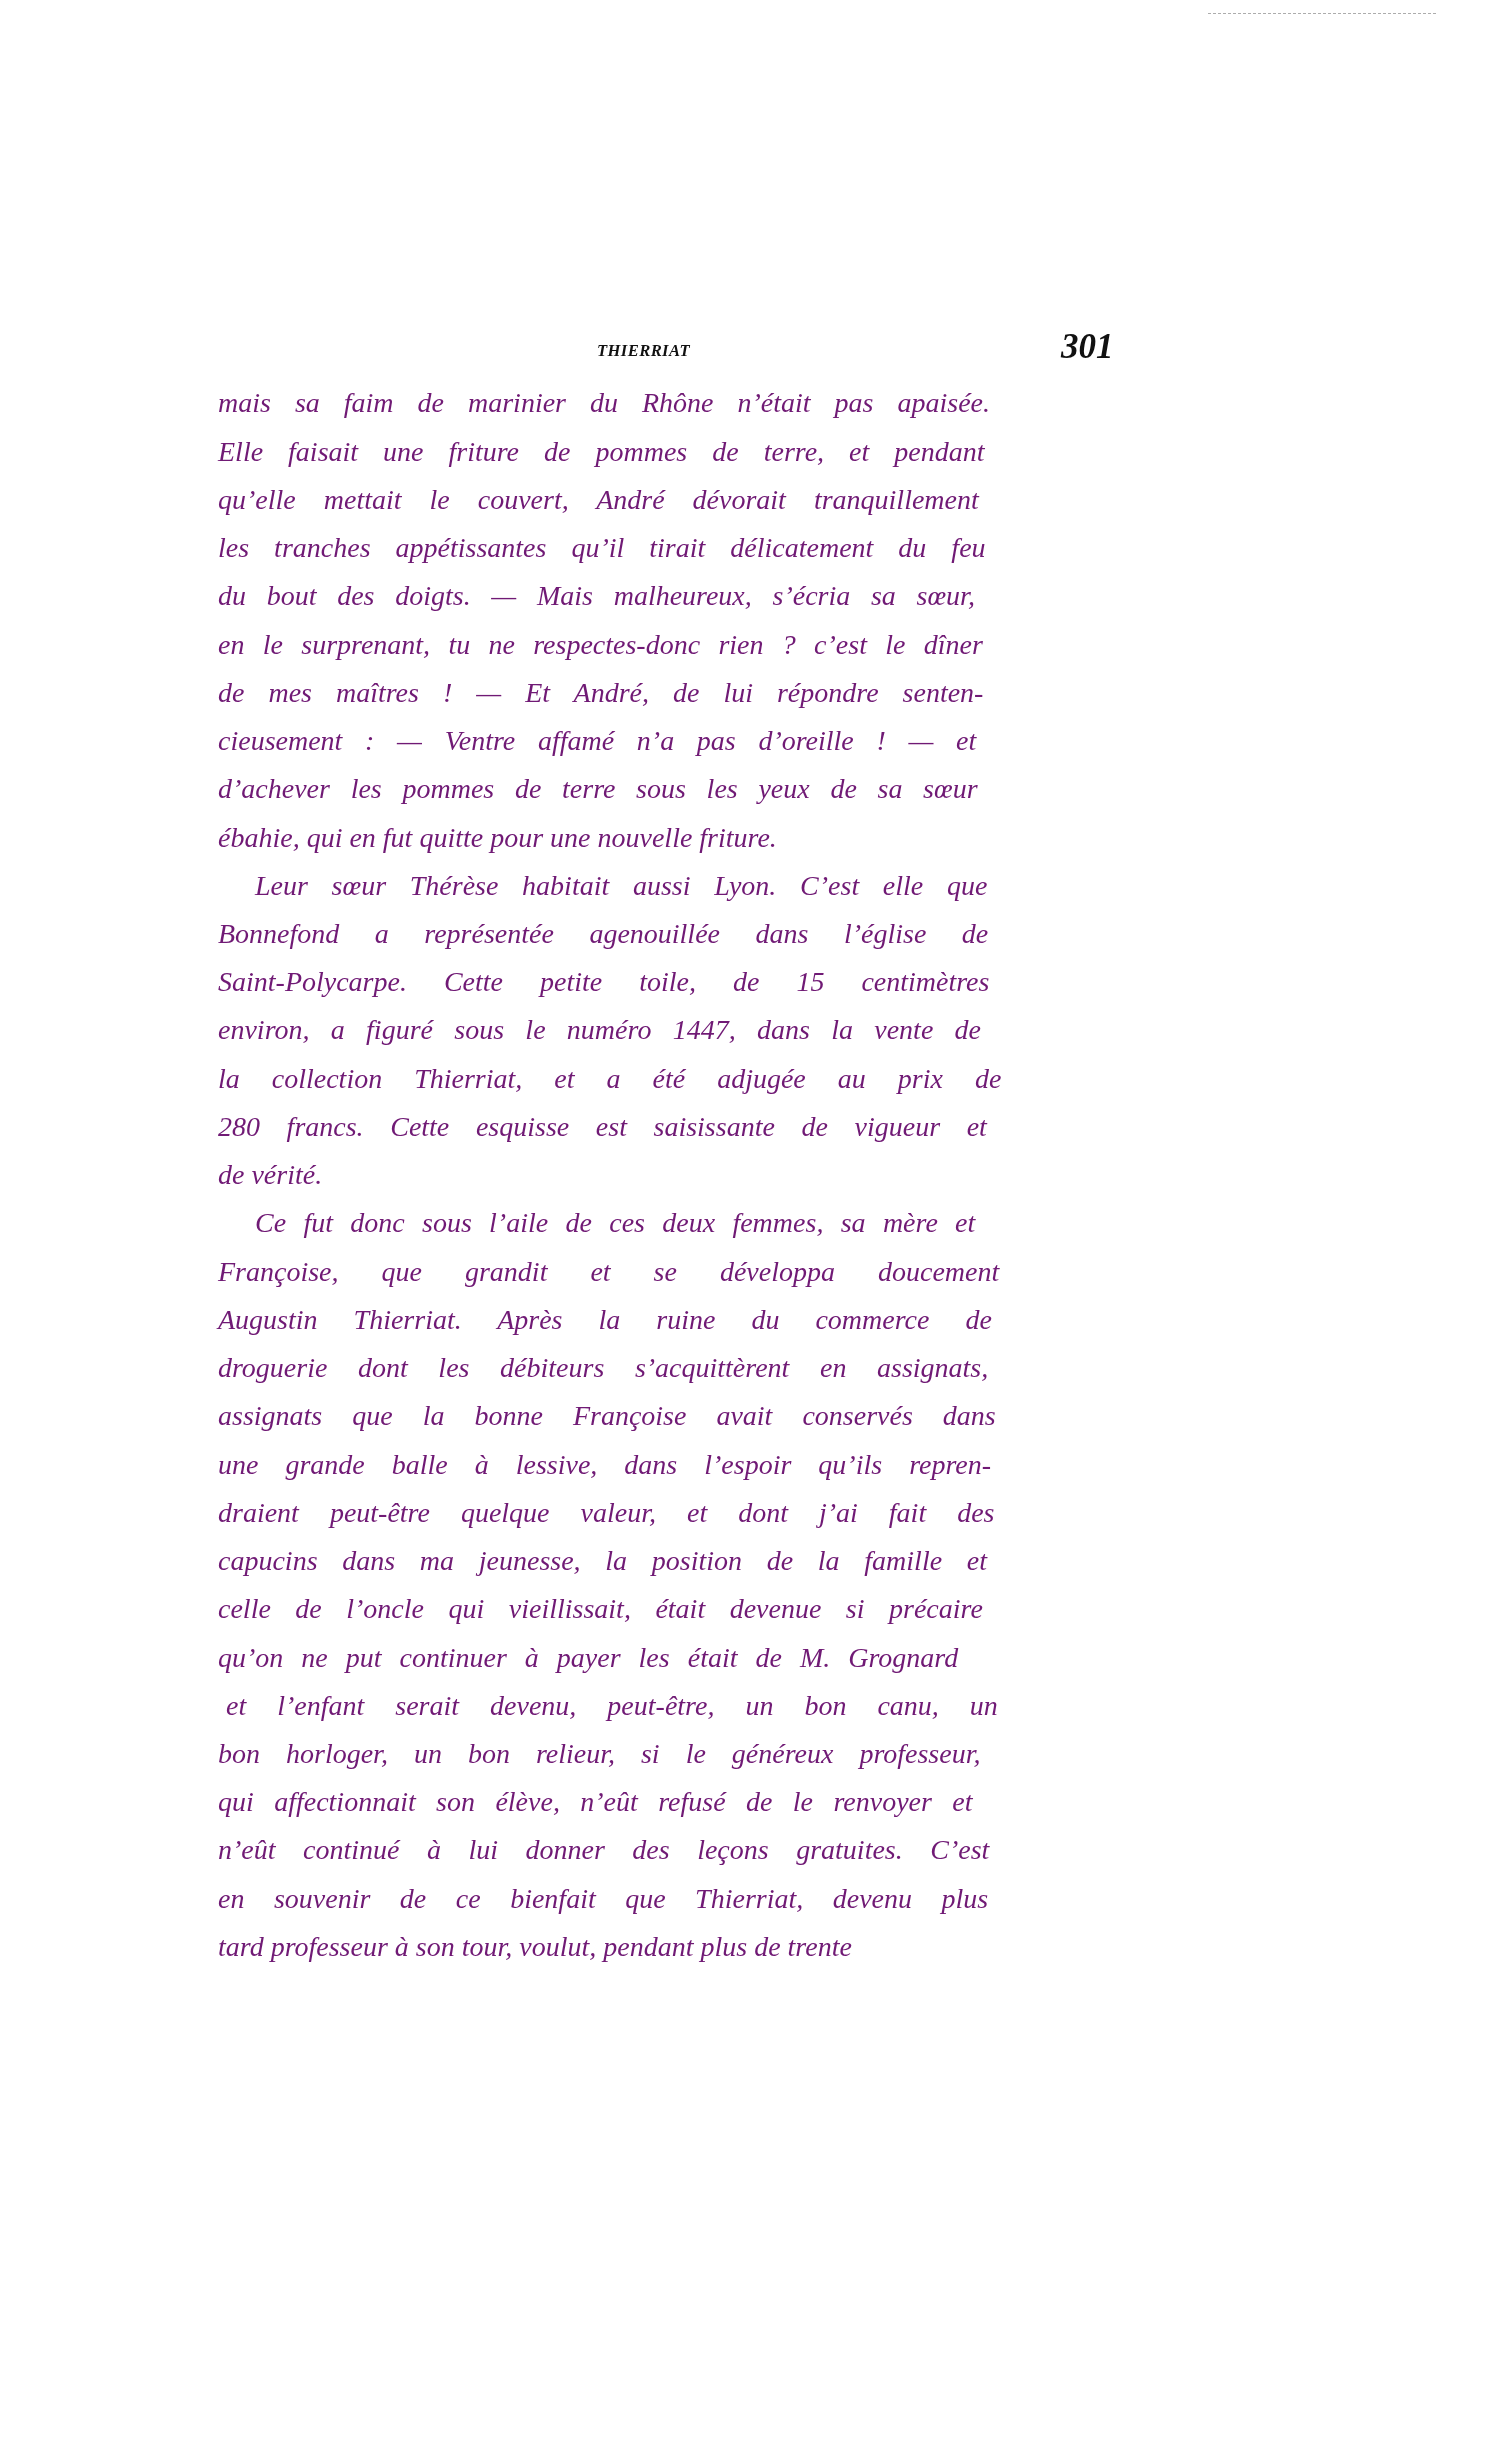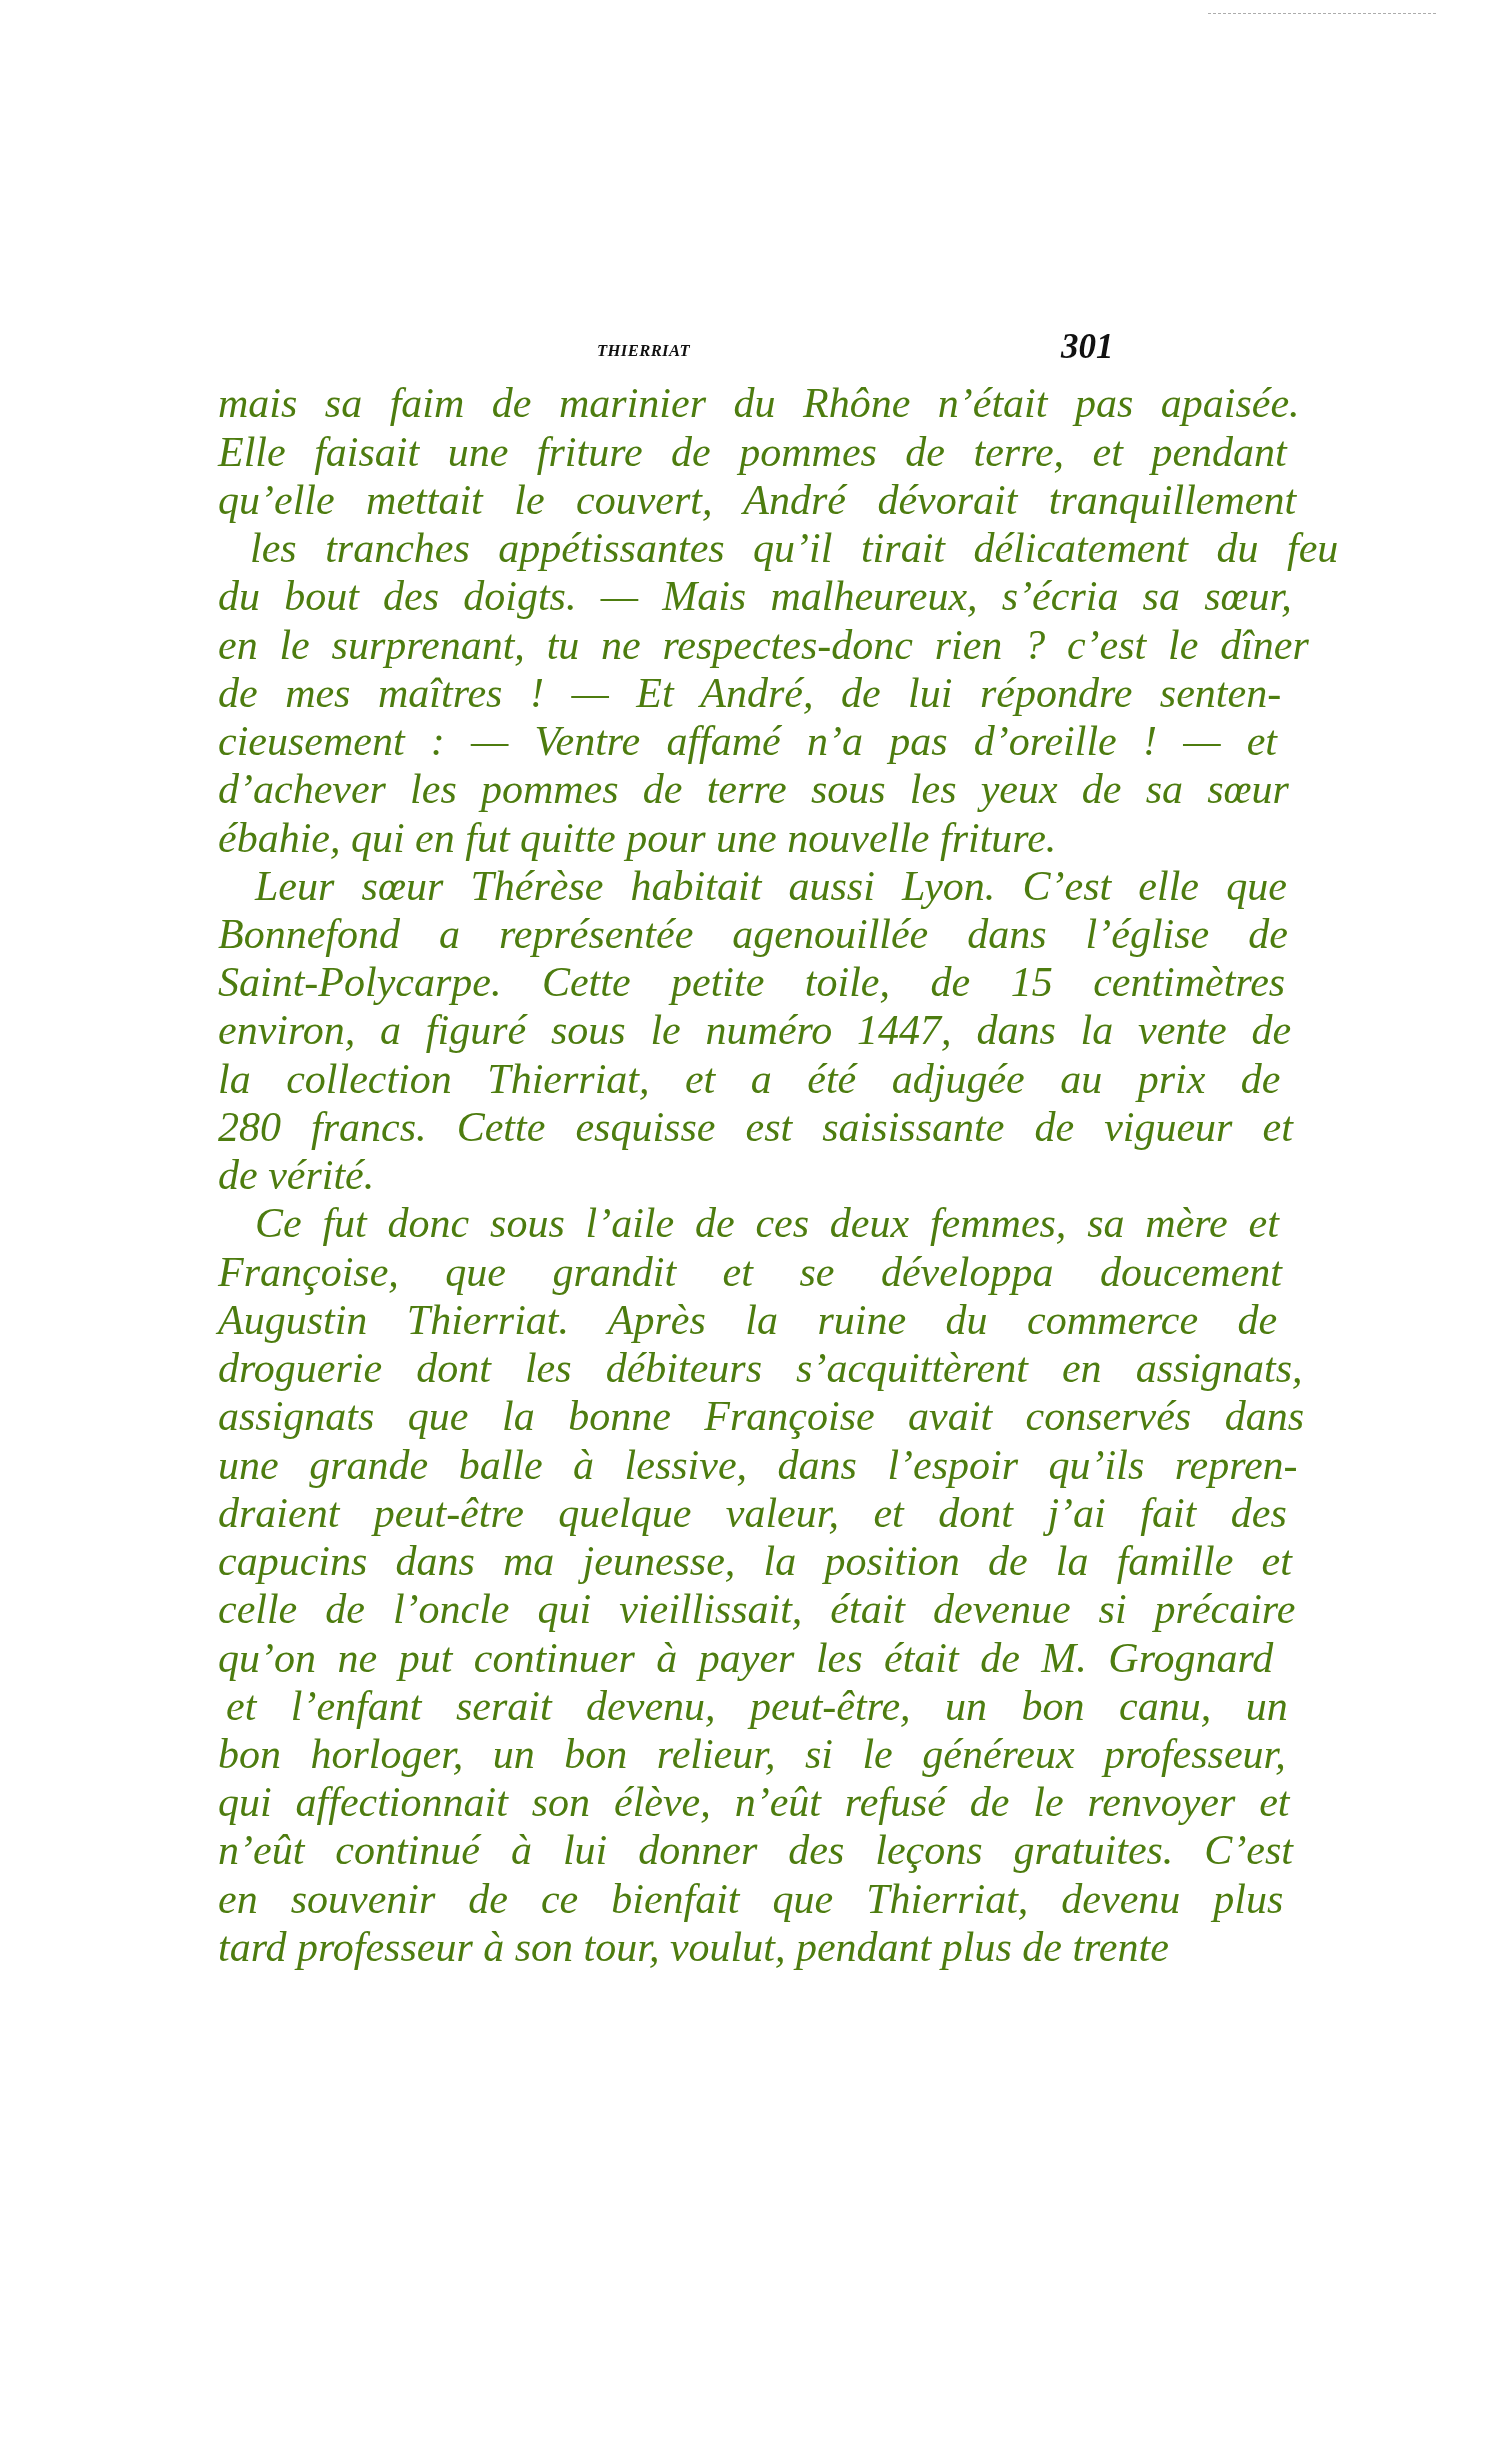--- a/index.html
+++ b/index.html
@@ -7,38 +7,38 @@
   .page { position: absolute; left: 0; top: 10px; width: 1466px; height: 2462px; background: #ffffff; font-style: italic; }
   .scan-mark { position: absolute; left: 1208px; top: 2.5px; width: 228px; height: 0; border-top: 1.7px dashed #6a6a6a; opacity: 0.55; }
   .running-head { position: absolute; left: 597px; top: 328px; width: 141px; height: 25px;
     font-family: "Liberation Serif", serif; font-weight: bold; font-size: 16.6px; letter-spacing: 0.4px;
     color: #111; line-height: 25px; white-space: nowrap; transform-origin: left center; }
   .page-number { position: absolute; left: 1061px; top: 318px; width: 51px; height: 37px;
     font-family: "Liberation Serif", serif; font-weight: bold; font-size: 35px; color: #111;
     line-height: 37px; text-align: right; white-space: nowrap; }
   .body-text { position: absolute; left: 218px; top: 0; width: 895px; }
   .line { position: absolute; left: 0; width: 895px; height: 48px; line-height: 48px;
-    font-family: "Liberation Serif", serif; font-size: 42px; color: #4d7c0f;
+    font-family: "Liberation Serif", serif; font-size: 28px; color: #701a75;
     white-space: nowrap; }
   .line .inner { display: inline-block; transform-origin: left center; white-space: nowrap; }
   .line.indent .inner { margin-left: 37px; }
 </style>
 </head>
 <body>
 
 <div class="page">
   <div class="scan-mark"></div>
   <div class="running-head">THIERRIAT</div>
   <div class="page-number">301</div>
   <div class="body-text" id="body-text">
       <div>
         <div class="line" style="top: 369px;"><span class="inner" style="word-spacing: 17px;">mais sa faim de marinier du Rhône n’était pas apaisée.</span></div>
         <div class="line" style="top: 418px;"><span class="inner" style="word-spacing: 18px;">Elle faisait une friture de pommes de terre, et pendant</span></div>
         <div class="line" style="top: 466px;"><span class="inner" style="word-spacing: 21px;">qu’elle mettait le couvert, André dévorait tranquillement</span></div>
-        <div class="line" style="top: 514px; margin-left: 32px;"><span class="inner" style="word-spacing: 18px;">les tranches appétissantes qu’il tirait délicatement du feu</span></div>
+        <div class="line" style="top: 514px;"><span class="inner" style="word-spacing: 18px;">les tranches appétissantes qu’il tirait délicatement du feu</span></div>
         <div class="line" style="top: 562px;"><span class="inner" style="word-spacing: 13.7px;">du bout des doigts. — Mais malheureux, s’écria sa sœur,</span></div>
         <div class="line" style="top: 611px;"><span class="inner" style="word-spacing: 11.3px;">en le surprenant, tu ne respectes-donc rien ? c’est le dîner</span></div>
         <div class="line" style="top: 659px;"><span class="inner" style="word-spacing: 17px;">de mes maîtres ! — Et André, de lui répondre senten-</span></div>
         <div class="line" style="top: 707px;"><span class="inner" style="word-spacing: 15.7px;">cieusement : — Ventre affamé n’a pas d’oreille ! — et</span></div>
         <div class="line" style="top: 755px;"><span class="inner" style="word-spacing: 13.7px;">d’achever les pommes de terre sous les yeux de sa sœur</span></div>
         <div class="line" style="top: 804px;"><span class="inner">ébahie, qui en fut quitte pour une nouvelle friture.</span></div>
       </div>
       <div>
         <div class="line indent" style="top: 852px;"><span class="inner" style="word-spacing: 16.7px;">Leur sœur Thérèse habitait aussi Lyon. C’est elle que</span></div>
         <div class="line" style="top: 900px;"><span class="inner" style="word-spacing: 28.5px;">Bonnefond a représentée agenouillée dans l’église de</span></div>

